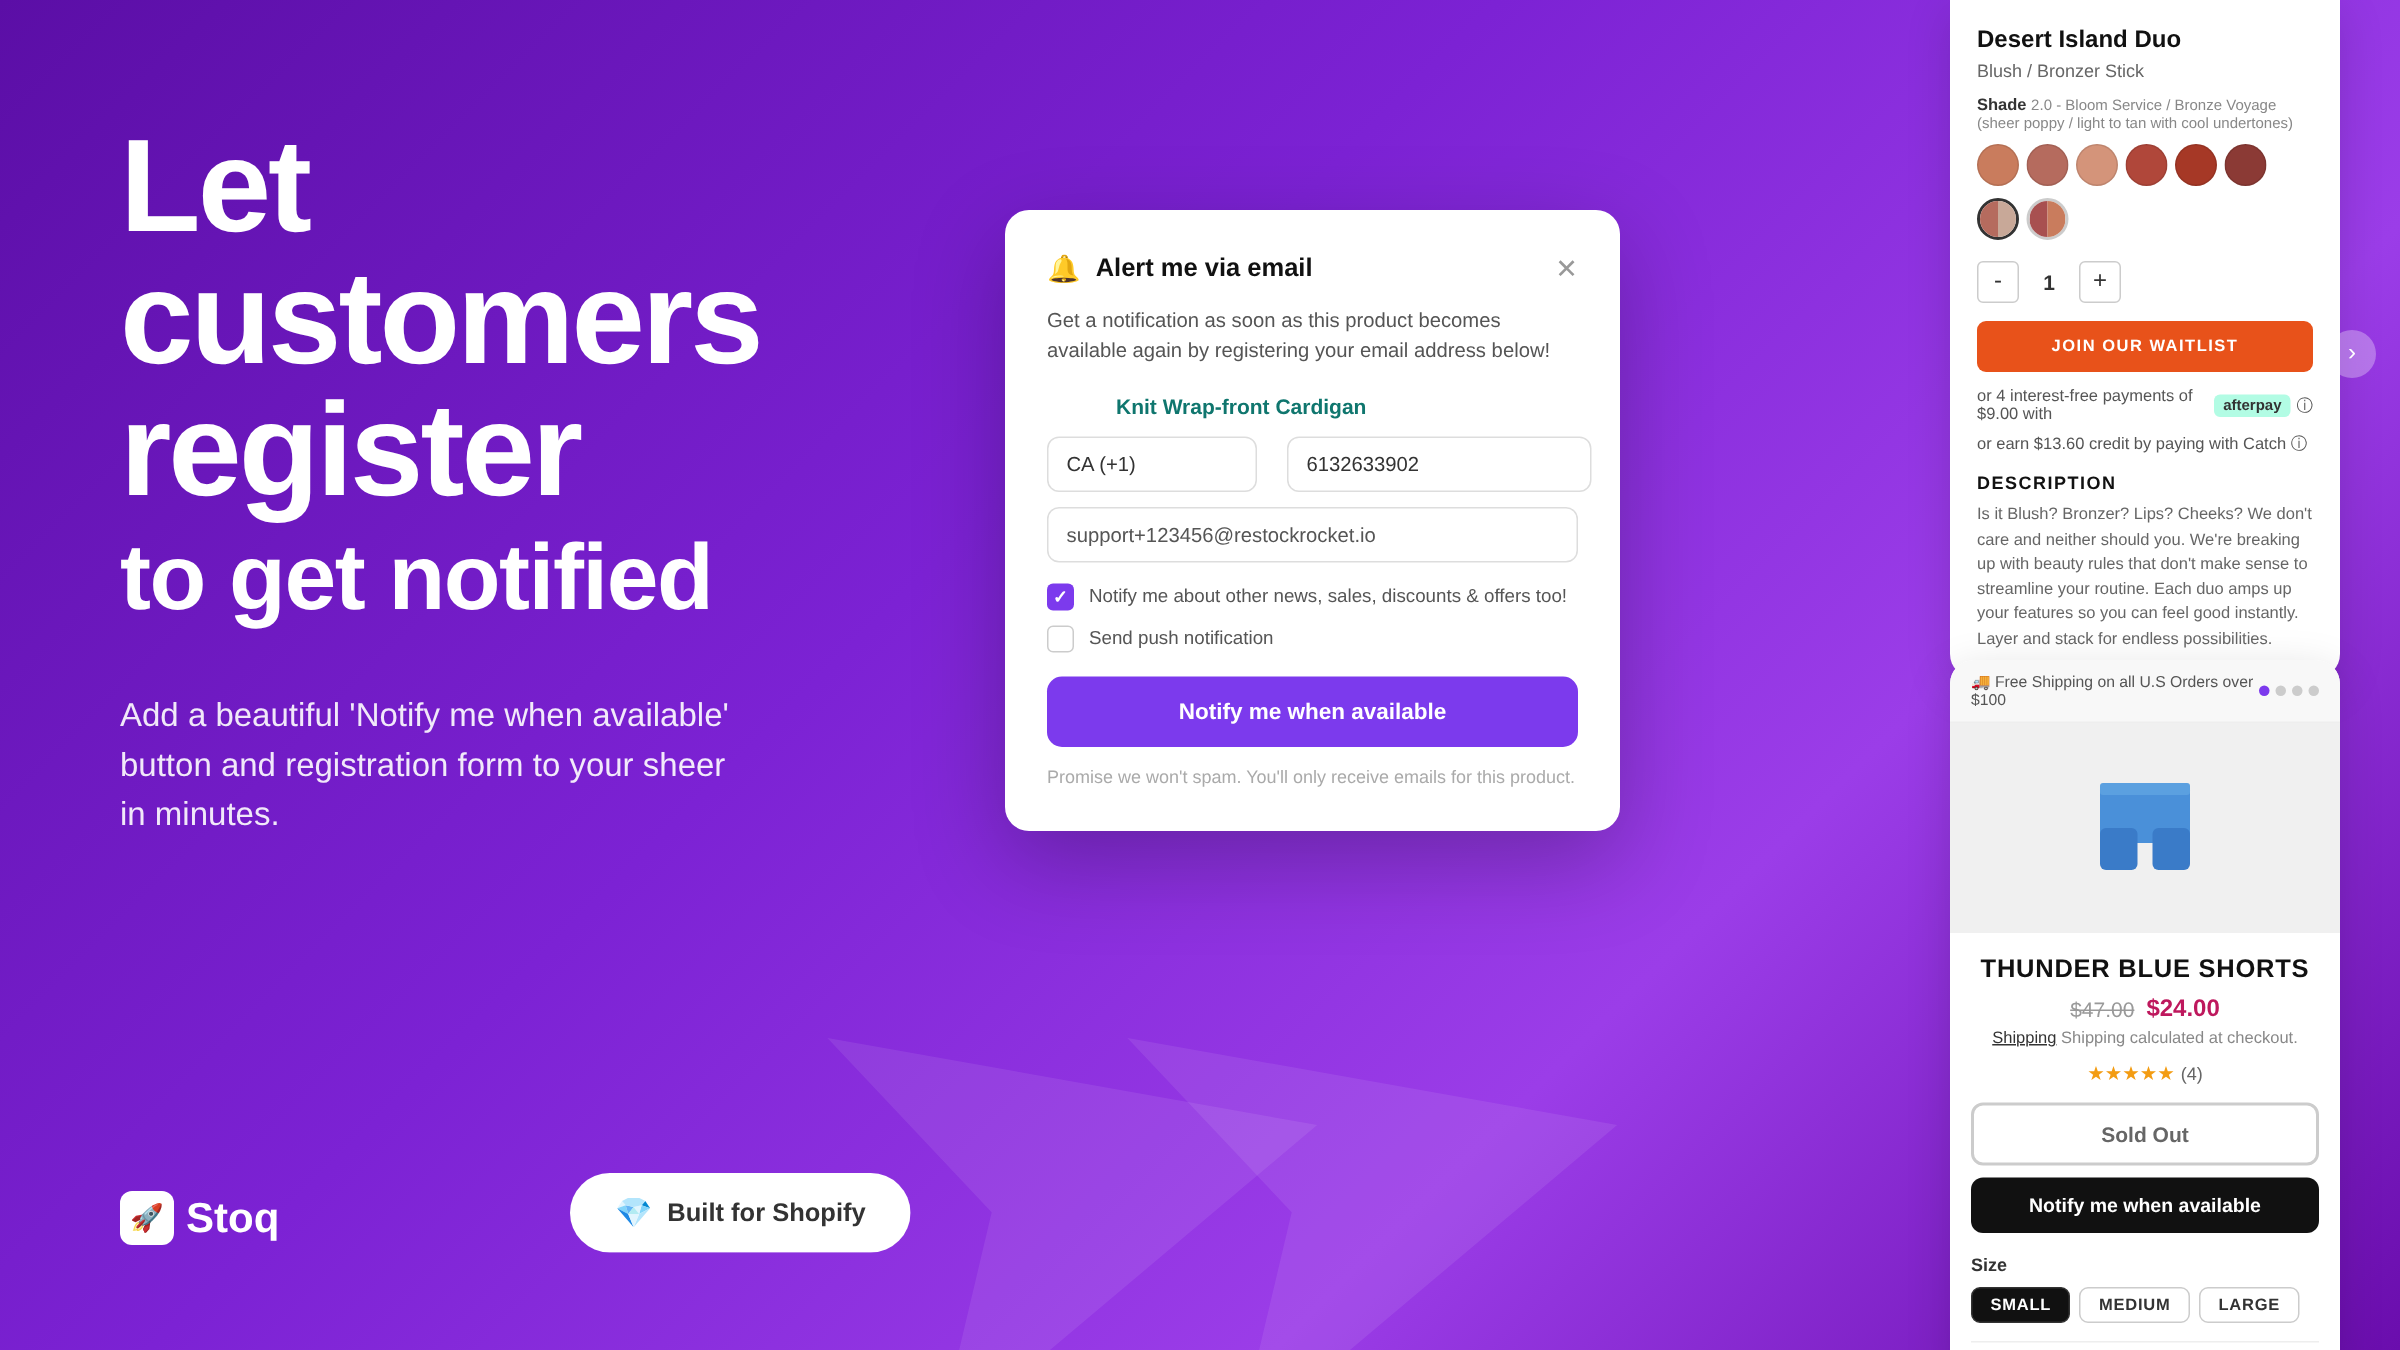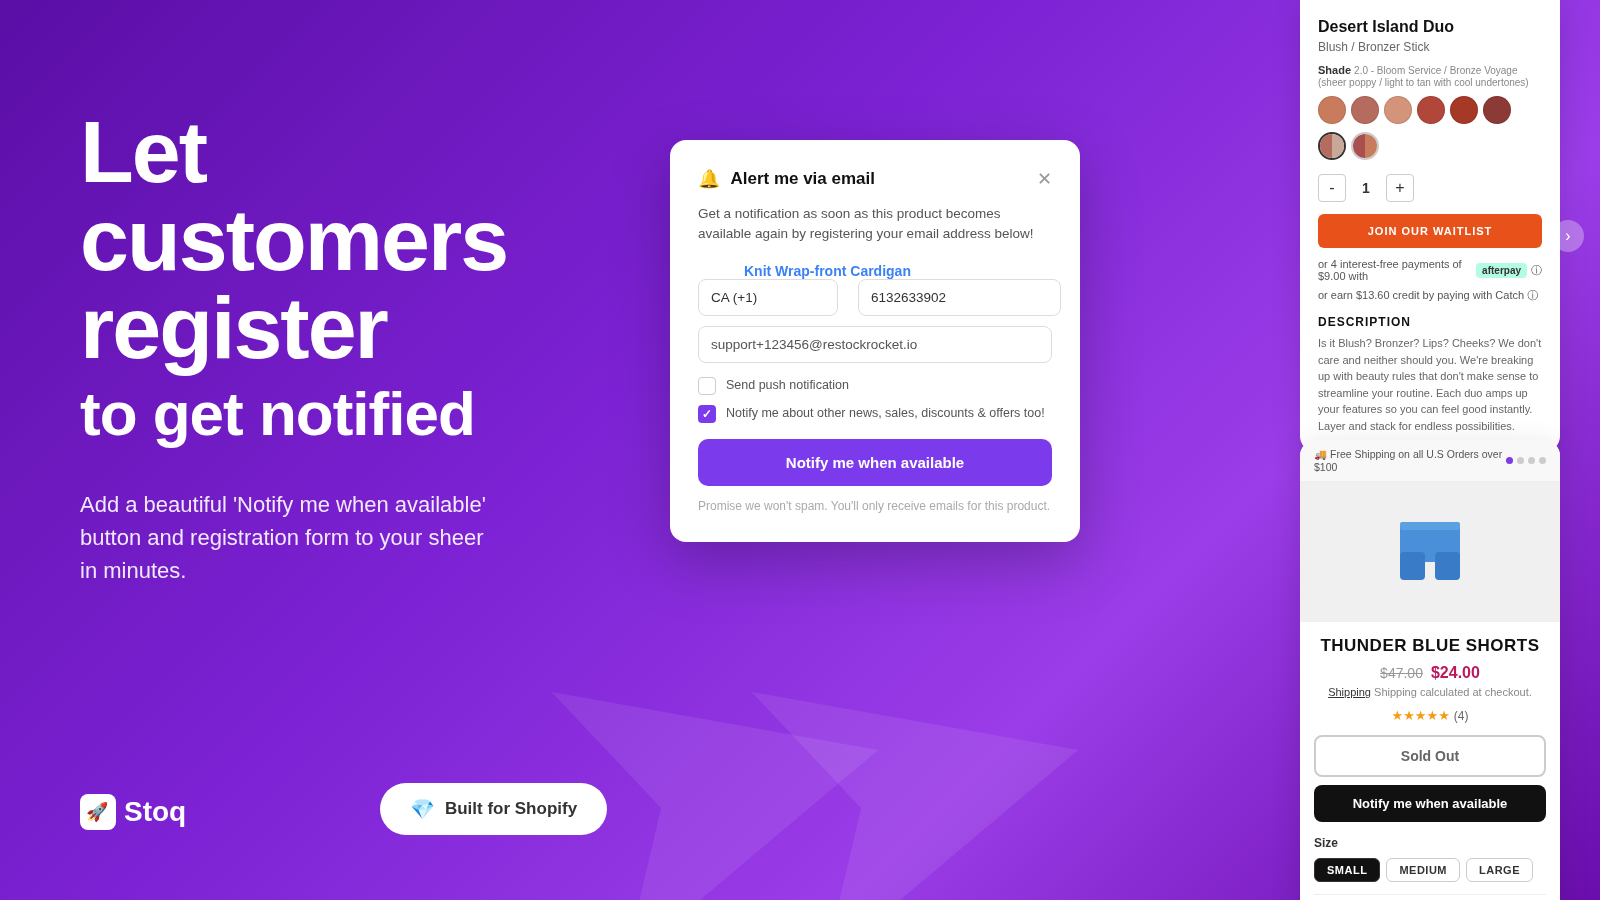--- a/index.html
+++ b/index.html
@@ -37,21 +37,20 @@
       left: 80px;
       top: 80px;
       width: 500px;
     }
     .hero-title {
       color: white;
       font-size: 88px;
       font-weight: 900;
       line-height: 1.0;
       letter-spacing: -2px;
-      margin-top: 28px;
     }
     .hero-subtitle {
       color: white;
       font-size: 62px;
       font-weight: 800;
       line-height: 1.1;
       letter-spacing: -1px;
       margin-top: 8px;
     }
     .hero-description {
@@ -152,21 +151,22 @@
     }
     .modal-desc {
       font-size: 13.5px;
       color: #555;
       line-height: 1.5;
       margin-bottom: 18px;
     }
     .modal-product-name {
       font-size: 14px;
       font-weight: 700;
-      color: #3b82f6;
+      color: #0f766e;
+      margin-bottom: 12px;
       padding-left: 46px;
     }
     .phone-row {
       display: flex;
       gap: 20px;
       margin-bottom: 10px;
     }
     .phone-select {
       flex: 0 0 140px;
       border: 1.5px solid #ddd;
@@ -606,26 +606,26 @@
     <div class="phone-row">
       <select class="phone-select">
         <option>CA (+1)</option>
         <option>US (+1)</option>
         <option>UK (+44)</option>
       </select>
       <input class="phone-input" type="text" value="6132633902" style="">
     </div>
     <input class="email-input" type="email" value="support+123456@restockrocket.io" style="">
     <div class="checkbox-row">
+      <div class="checkbox-checked"></div>
+      <label class="checkbox-label">Notify me about other news, sales, discounts &amp; offers too!</label>
+    </div>
+    <div class="checkbox-row">
       <div class="checkbox-unchecked"></div>
       <label class="checkbox-label">Send push notification</label>
-    </div>
-    <div class="checkbox-row">
-      <div class="checkbox-checked"></div>
-      <label class="checkbox-label">Notify me about other news, sales, discounts &amp; offers too!</label>
     </div>
     <button class="notify-btn">Notify me when available</button>
     <div class="modal-footer">Promise we won't spam. You'll only receive emails for this product.</div>
   </div>
 </div>
 
 <div class="right-panel-top">
   <div class="product-title-top">Desert Island Duo</div>
   <div class="product-subtitle">Blush / Bronzer Stick</div>
   <div class="shade-label">

